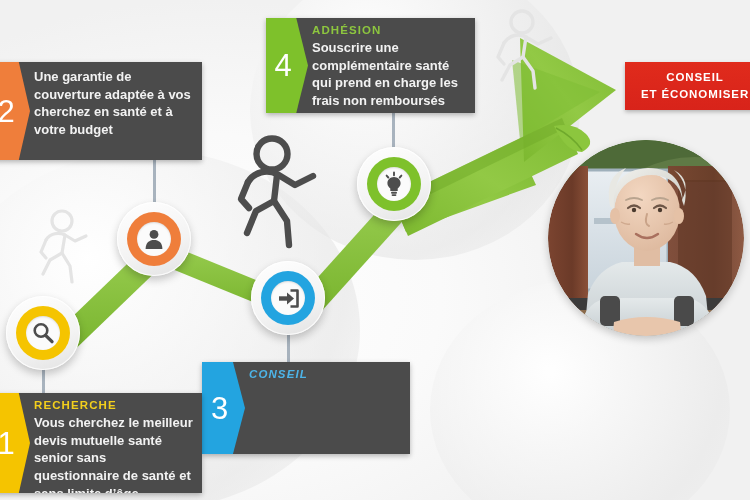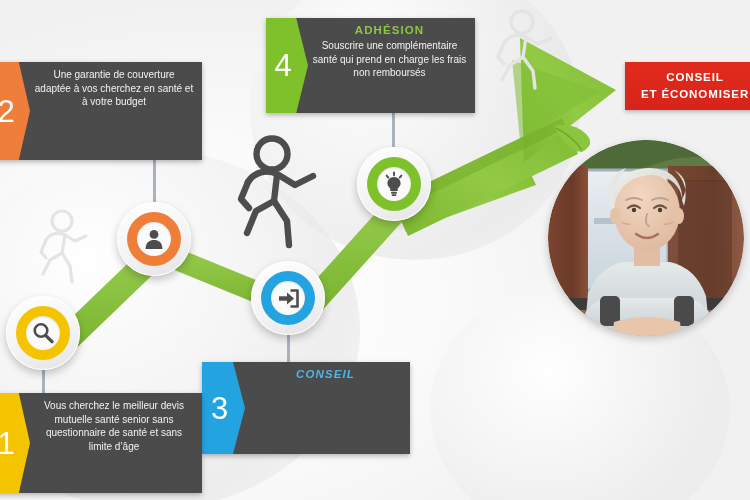--- a/index.html
+++ b/index.html
@@ -31,27 +31,27 @@
     display:flex; align-items:stretch;
     overflow:hidden;
   }
   .card .chev {
     position:relative; flex:0 0 auto;
     display:flex; align-items:center; justify-content:center;
     color:#fff; font-weight:400; line-height:1;
     clip-path:polygon(0 0, 72% 0, 100% 50%, 72% 100%, 0 100%);
   }
   .card .chev span { font-size:31px; letter-spacing:0; padding-right:8px;}
-  .card .body { flex:1 1 auto; padding:6px 8px 7px 4px; text-align:center; }
+  .card .body { flex:1 1 auto; padding:6px 8px 7px 4px; }
   .card .ttl {
     font-size:11.5px; font-weight:bold; letter-spacing:1.1px;
     text-transform:uppercase; margin-bottom:3px;
   }
   .card .txt {
-    font-size:10px; font-weight:normal; color:#f2f2f2; line-height:1.36;
+    font-size:13px; font-weight:bold; color:#f2f2f2; line-height:1.36;
   }
 
   
   #card-recherche { left:-10px; top:393px; width:212px; height:100px; }
   #card-recherche .chev { width:40px; background:#f5c400; }
   #card-recherche .ttl { color:#f3cf1c; }
   
   #card-besoins { left:-10px; top:62px; width:212px; height:98px; }
   #card-besoins .chev { width:40px; background:#ef7e3b; }
   #card-besoins .ttl { color:#ef7e3b; }
@@ -271,20 +271,21 @@
     <div class="body">
       <div class="ttl">CONSEIL</div>
     </div>
   </div>
 
   <div class="card" id="card-recherche">
     <div class="chev">
       <span>1</span>
     </div>
     <div class="body">
+      <div class="ttl">RECHERCHE</div>
       <div class="txt">Vous cherchez le meilleur devis mutuelle santé senior sans questionnaire de santé et sans limite d’âge</div>
     </div>
   </div>
 
   <div id="cta">
     <div>CONSEIL</div>
     <div>ET ÉCONOMISER</div>
   </div>
 
   <div id="photo">

